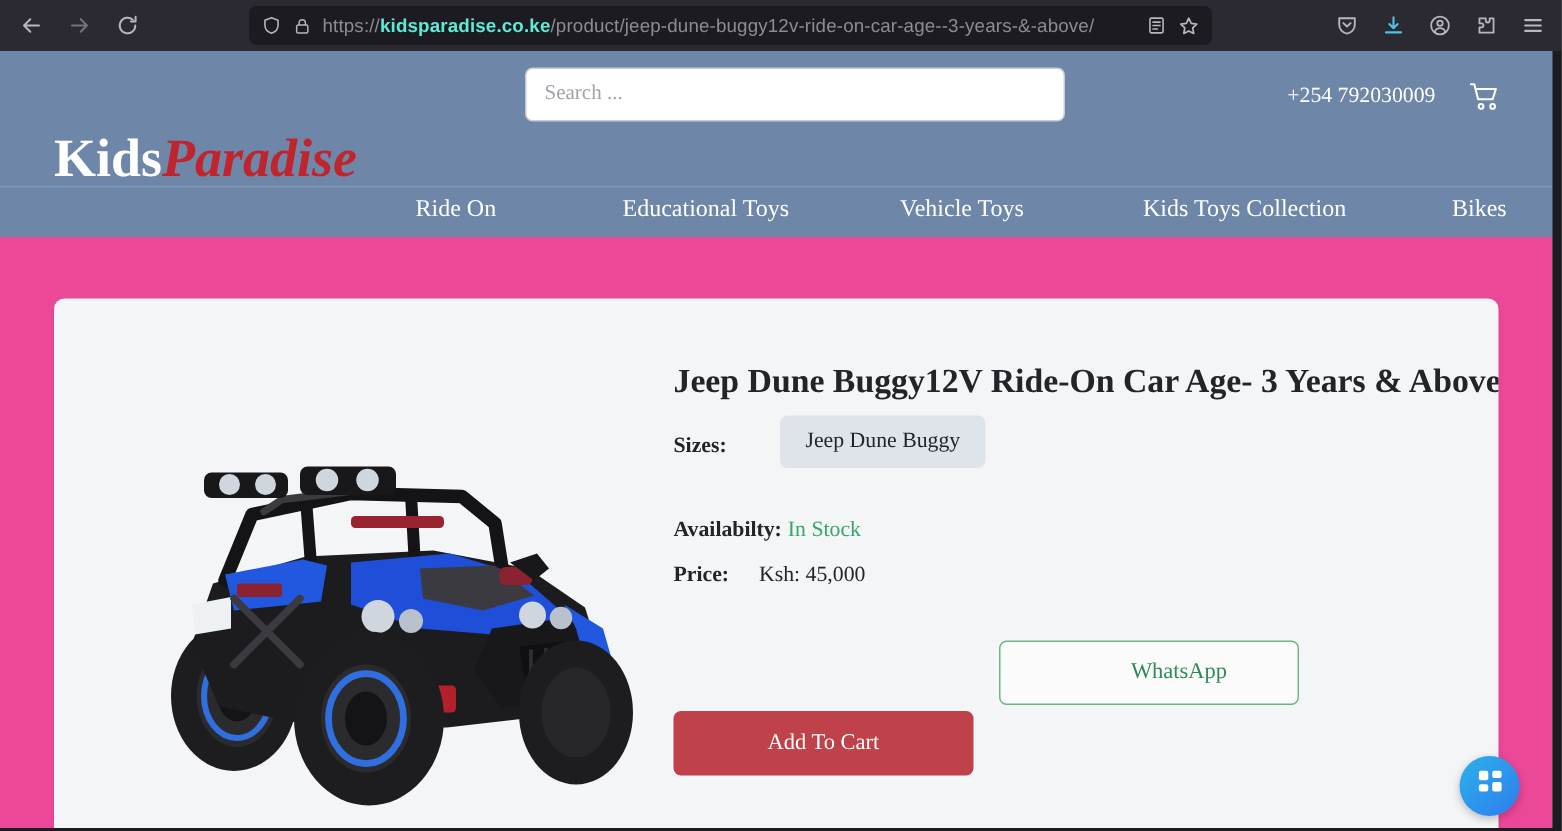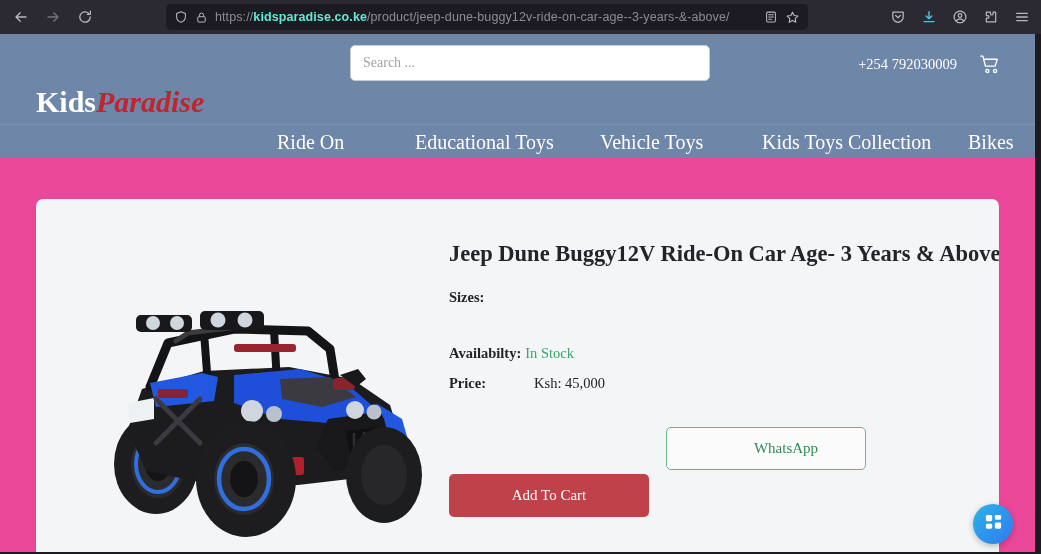--- a/index.html
+++ b/index.html
@@ -104,21 +104,21 @@
   .site-header {
     position: relative;
     width: 100%;
     height: 90px;
     background: #6e86a7;
   }
   .logo {
     position: absolute;
     left: 36px; top: 53px;
     font-family: "Liberation Serif", serif;
-    font-size: 30px;
+    font-size: 36px;
     line-height: 1;
     white-space: nowrap;
   }
   .logo .kids { color: #ffffff; font-weight: 700; font-style: normal; }
   .logo .paradise { color: #c0242c; font-weight: 700; font-style: italic; }
 
   .search-input {
     position: absolute;
     left: 350px; top: 11px;
     width: 360px; height: 36px;
@@ -152,21 +152,21 @@
     position: relative;
     width: 100%;
     height: 34px;
     background: #6e86a7;
     border-top: 1px solid rgba(255,255,255,0.12);
   }
   .nav-item {
     position: absolute;
     top: 6px;
     font-family: "Liberation Serif", serif;
-    font-size: 20px;
+    font-size: 16px;
     color: #ffffff;
     white-space: nowrap;
     cursor: pointer;
   }
 
   
   .content-area {
     position: relative;
     width: 100%;
     height: 394px;
@@ -233,21 +233,21 @@
   .avail-row .val { color: #3aa56a; margin-left: 4px; }
 
   .price-row {
     position: absolute;
     left: 413px; top: 176px;
     font-family: "Liberation Serif", serif;
     font-size: 14.5px;
     white-space: nowrap;
   }
   .price-row .lbl { font-weight: 700; color: #212529; }
-  .price-row .val { color: #212529; margin-left: 48px; }
+  .price-row .val { color: #212529; margin-left: 20px; }
 
   .btn-cart {
     position: absolute;
     left: 413px; top: 228px;
     width: 200px; height: 43px;
     background: #bf414a;
     border: none;
     border-radius: 5px;
     color: #ffffff;
     font-family: "Liberation Serif", serif;
@@ -454,20 +454,21 @@
 
             <path d="M72 120 L116 164 M116 120 L72 164" stroke="#3a3a40" stroke-width="5" stroke-linecap="round"></path>
 
             <path d="M256 96 l18 -6 8 10 -10 8 z" fill="#18181b"></path>
           </svg>
         </div>
 
         <div class="prod-title">Jeep Dune Buggy12V Ride-On Car Age- 3 Years &amp; Above</div>
 
         <div class="sizes-label">Sizes:</div>
+        <button class="size-chip">Jeep Dune Buggy</button>
 
         <div class="avail-row">
           <span class="lbl">Availabilty:</span><span class="val">In Stock</span>
         </div>
 
         <div class="price-row">
           <span class="lbl">Price:</span><span class="val">Ksh: 45,000</span>
         </div>
 
         <button class="btn-cart">Add To Cart</button>

